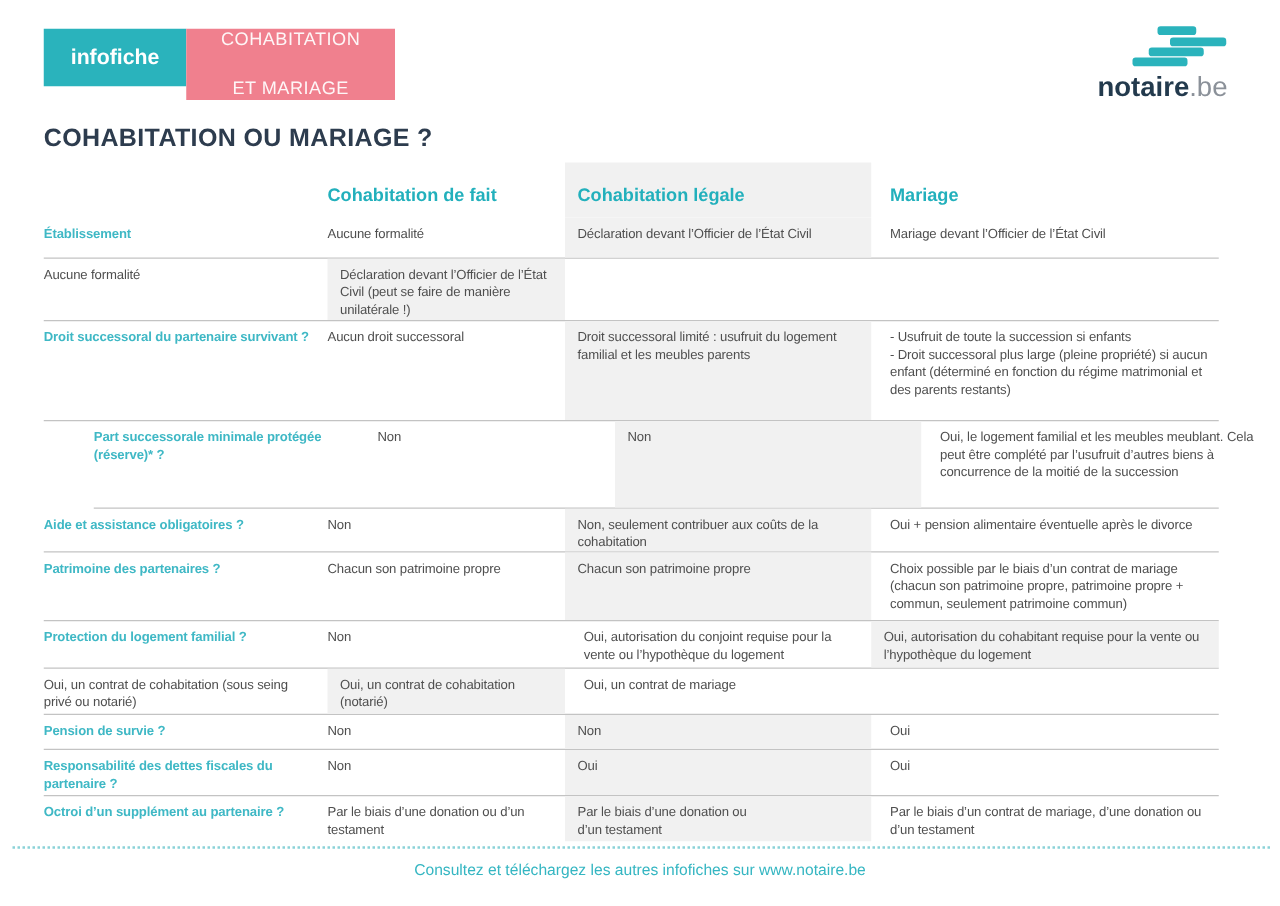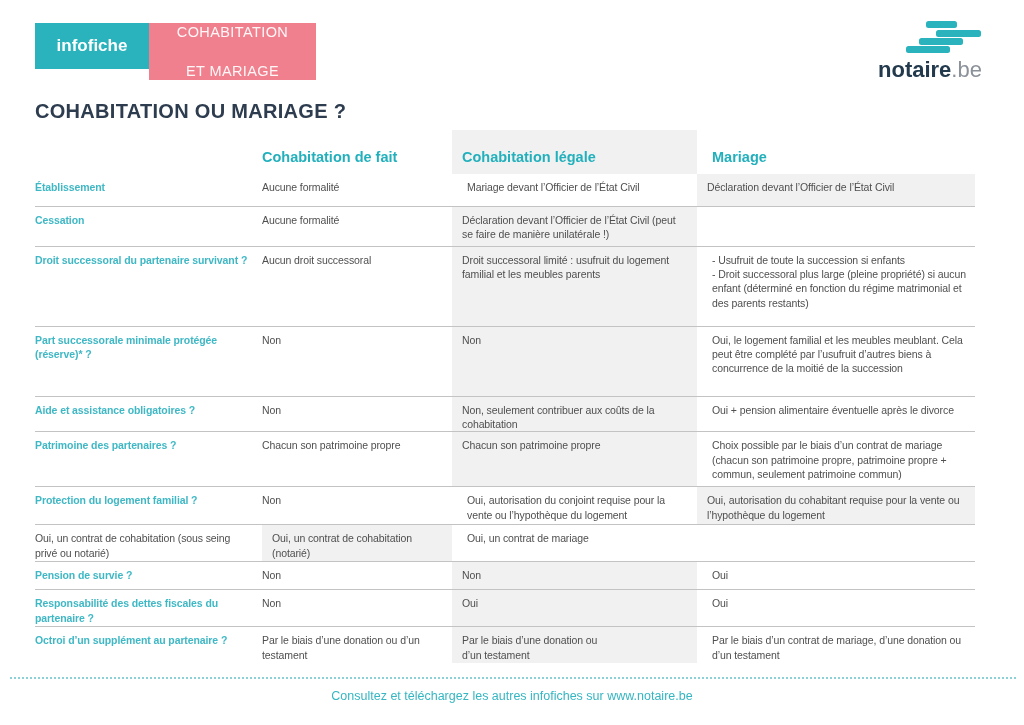--- a/index.html
+++ b/index.html
@@ -61,21 +61,21 @@
   .cell.c2 { background: #f1f1f1; padding-left: 10px; padding-right: 12px; }
   .cell.c3 { padding-left: 15px; padding-right: 4px; }
   .row.head .cell {
     font-size: 14.5px; font-weight: bold; color: #22b0bc;
     padding-top: 18px; letter-spacing: 0;
   }
   .rh-head { min-height: 44px; }
   .rh-1  { min-height: 33px; }
   .rh-2  { min-height: 40px; }
   .rh-3  { min-height: 80px; }
-  .rh-4  { min-height: 70px; }
+  .rh-4  { min-height: 70px; margin-left: 40px; }
   .rh-5  { min-height: 35px; }
   .rh-6  { min-height: 55px; }
   .rh-7  { min-height: 38px; }
   .rh-8  { min-height: 37px; }
   .rh-9  { min-height: 28px; }
   .rh-10 { min-height: 37px; }
   .rh-11 { min-height: 36px; }
 
   
   .dotted-divider {
@@ -118,26 +118,25 @@
     <div class="row head rh-head">
       <div class="cell label"></div>
       <div class="cell c1">Cohabitation de fait</div>
       <div class="cell c2">Cohabitation légale</div>
       <div class="cell c3">Mariage</div>
     </div>
 
     <div class="row rh-1">
       <div class="cell label">Établissement</div>
       <div class="cell c1">Aucune formalité</div>
+      <div class="cell c2">Déclaration devant l’Officier de l’État Civil</div>
       <div class="cell c3">Mariage devant l’Officier de l’État Civil</div>
-      <div class="cell c2">Déclaration devant l’Officier de l’État Civil</div>
     </div>
 
     <div class="row rh-2">
-      <div class="cell label">Cessation</div>
       <div class="cell c1">Aucune formalité</div>
       <div class="cell c2">Déclaration devant l’Officier de l’État Civil (peut se faire de manière unilatérale !)</div>
     </div>
 
     <div class="row rh-3">
       <div class="cell label">Droit successoral du partenaire survivant ?</div>
       <div class="cell c1">Aucun droit successoral</div>
       <div class="cell c2">Droit successoral limité : usufruit du logement familial et les meubles parents</div>
       <div class="cell c3">- Usufruit de toute la succession si enfants
 - Droit successoral plus large (pleine propriété) si aucun enfant (déterminé en fonction du régime matrimonial et des parents restants)</div>

